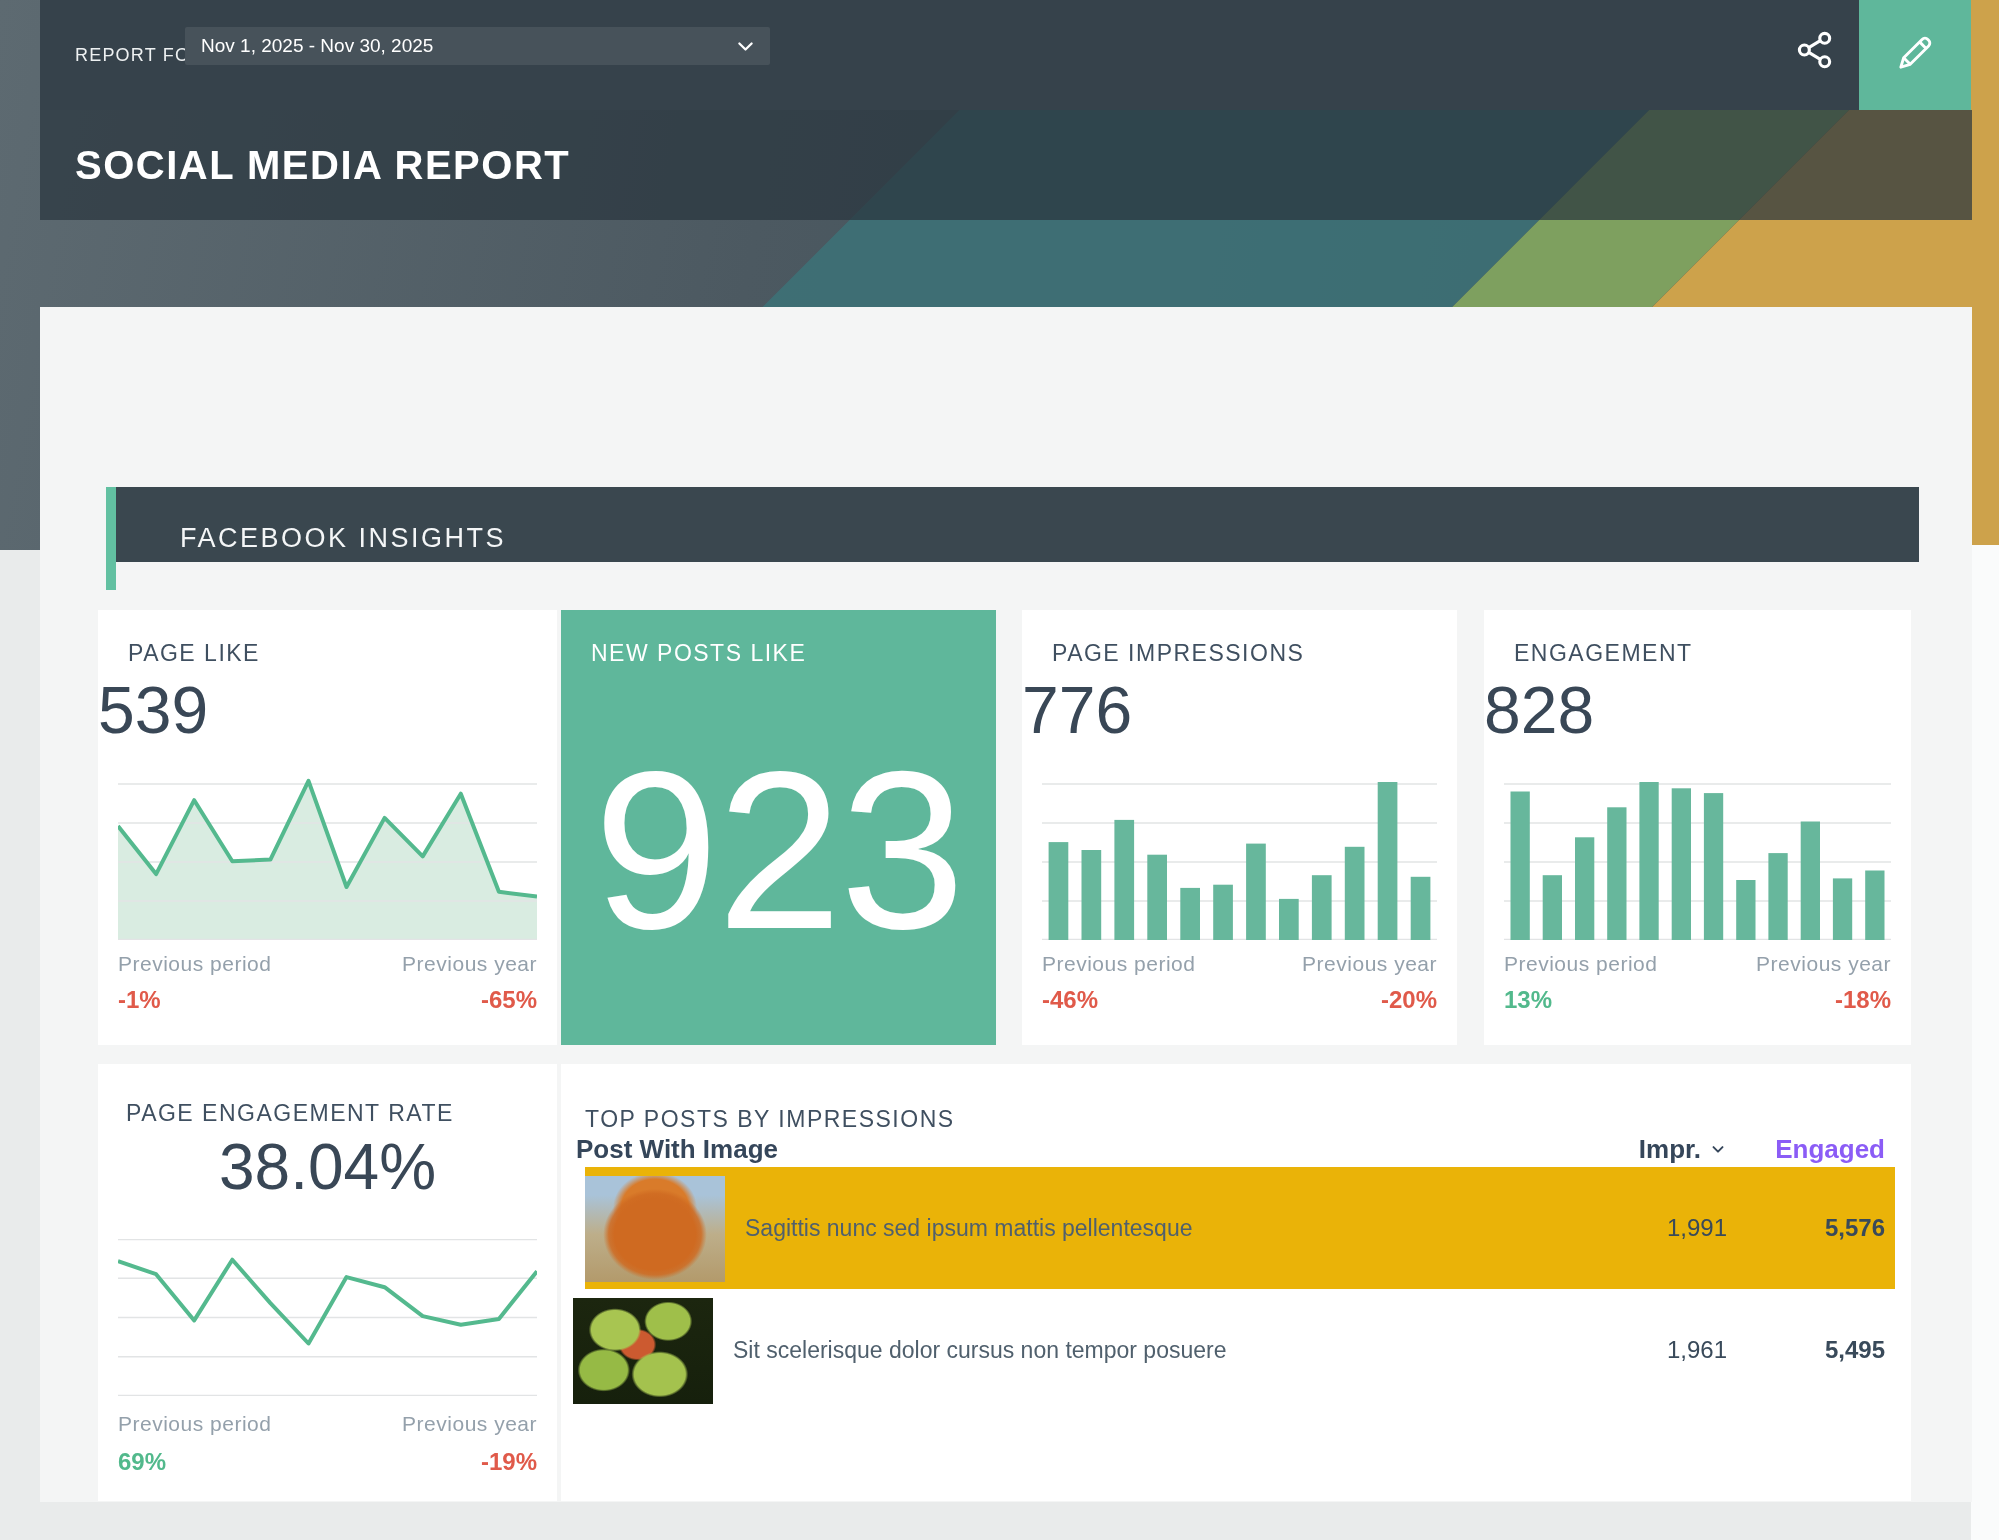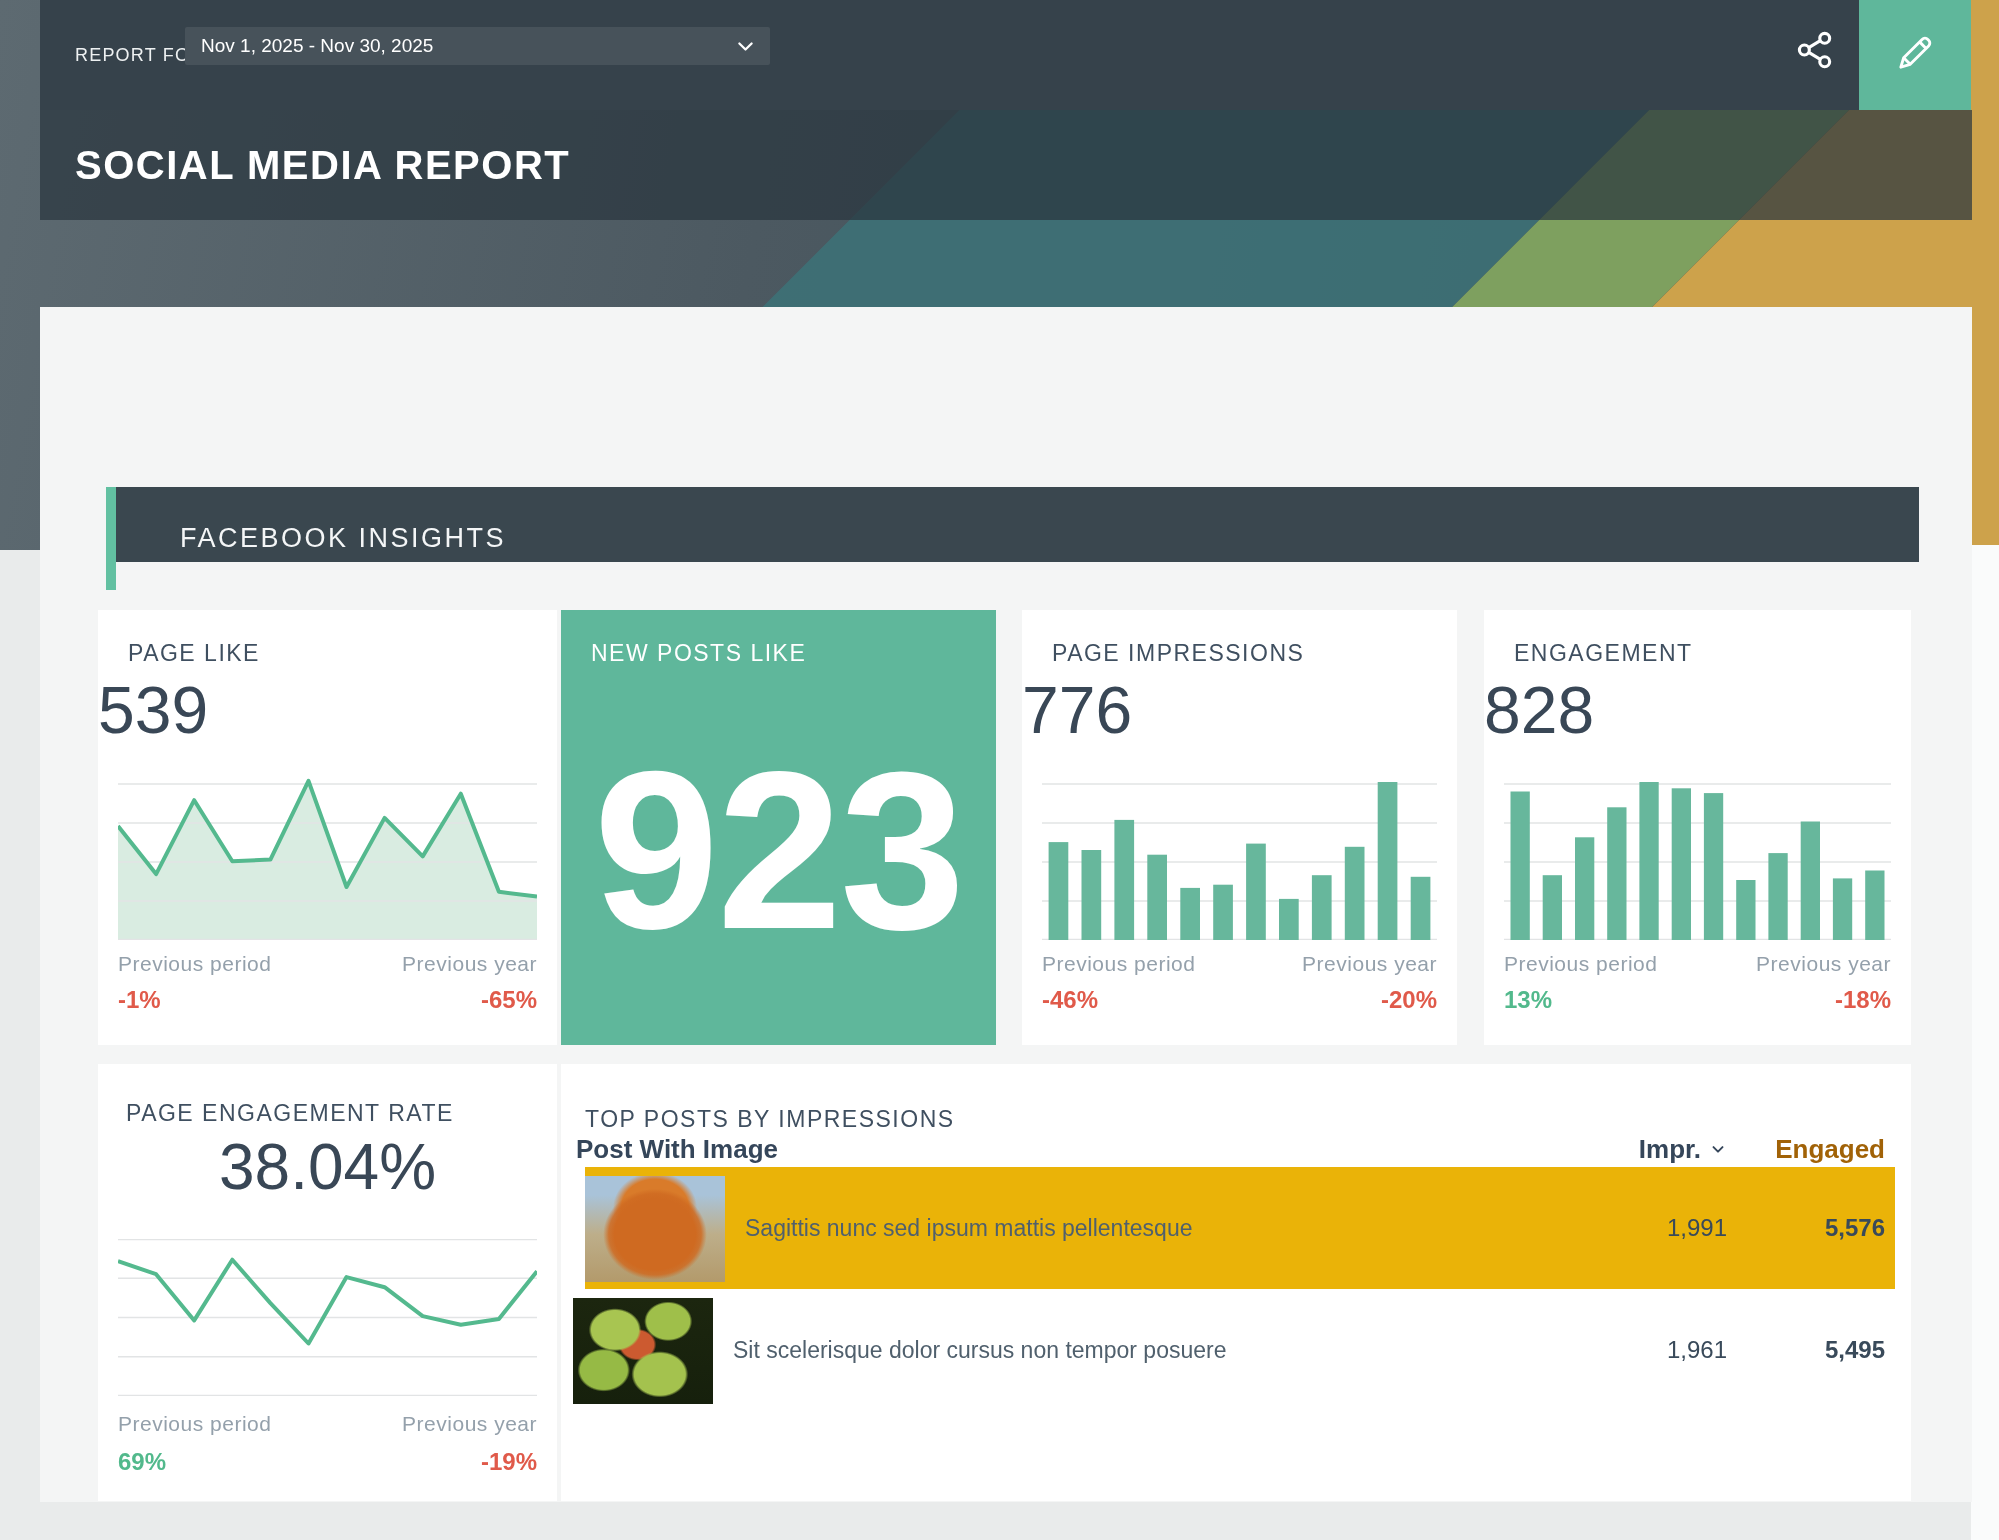--- a/index.html
+++ b/index.html
@@ -47,33 +47,33 @@
   .cmp-labels{position:absolute;left:20px;right:20px;display:flex;justify-content:space-between;
               font-size:21px;color:#94a0ab;letter-spacing:0.5px;}
   .cmp-values{position:absolute;left:20px;right:20px;display:flex;justify-content:space-between;
               font-size:24px;font-weight:700;}
   .row1 .cmp-labels{top:342px;} .row1 .cmp-values{top:376px;}
   .pct.neg{color:#e05a4a;} .pct.pos{color:#52b98c;}
 
   .card-teal{background:#5fb79b;}
   .card-teal .card-title{color:#ffffff;}
   .teal-value{position:absolute;inset:0;display:flex;align-items:center;justify-content:center;
-              padding-top:46px;color:#ffffff;font-size:225px;font-weight:700;letter-spacing:-2px;}
+              padding-top:46px;color:#ffffff;font-size:225px;font-weight:400;letter-spacing:-2px;}
 
   
   .rate-title{position:absolute;left:28px;top:36px;font-size:23px;letter-spacing:1.5px;color:#3f4f60;}
   .rate-value{position:absolute;left:0;right:0;top:66px;text-align:center;font-size:64px;color:#394756;}
   .rate-labels{top:348px;} .rate-values{top:384px;}
 
   
   .tp-title{position:absolute;left:24px;top:42px;font-size:23px;letter-spacing:1.5px;color:#3f4f60;}
   .col-post{position:absolute;left:15px;top:70px;font-size:26px;font-weight:700;color:#35465a;}
   .col-impr{position:absolute;right:184px;top:70px;font-size:26px;font-weight:700;color:#35465a;
             display:flex;align-items:center;gap:8px;cursor:pointer;}
-  .col-engaged{position:absolute;right:26px;top:70px;font-size:26px;font-weight:700;color:#a16207;}
+  .col-engaged{position:absolute;right:26px;top:70px;font-size:26px;font-weight:700;color:#8b5cf6;}
   .post-row{position:absolute;left:12px;right:16px;height:122px;cursor:pointer;}
   .post-row.striped{background:#eab308;margin-left:12px;}
   .thumb{position:absolute;left:0;top:9px;width:140px;height:106px;}
   .thumb1{background-image:
       radial-gradient(50% 58% at 50% 55%, #cf6a21 0 58%, rgba(207,106,33,.85) 66%, transparent 74%),
       radial-gradient(40% 45% at 50% 30%, #d97b2a 0 60%, transparent 75%),
       linear-gradient(180deg, #a9c3d9 0 18%, #bdae8a 55%, #b39a6b 100%);}
   .thumb2{background-image:
       radial-gradient(24% 26% at 30% 30%, #a8c551 0 70%, transparent 78%),
       radial-gradient(22% 24% at 68% 22%, #9fbf4a 0 70%, transparent 78%),

